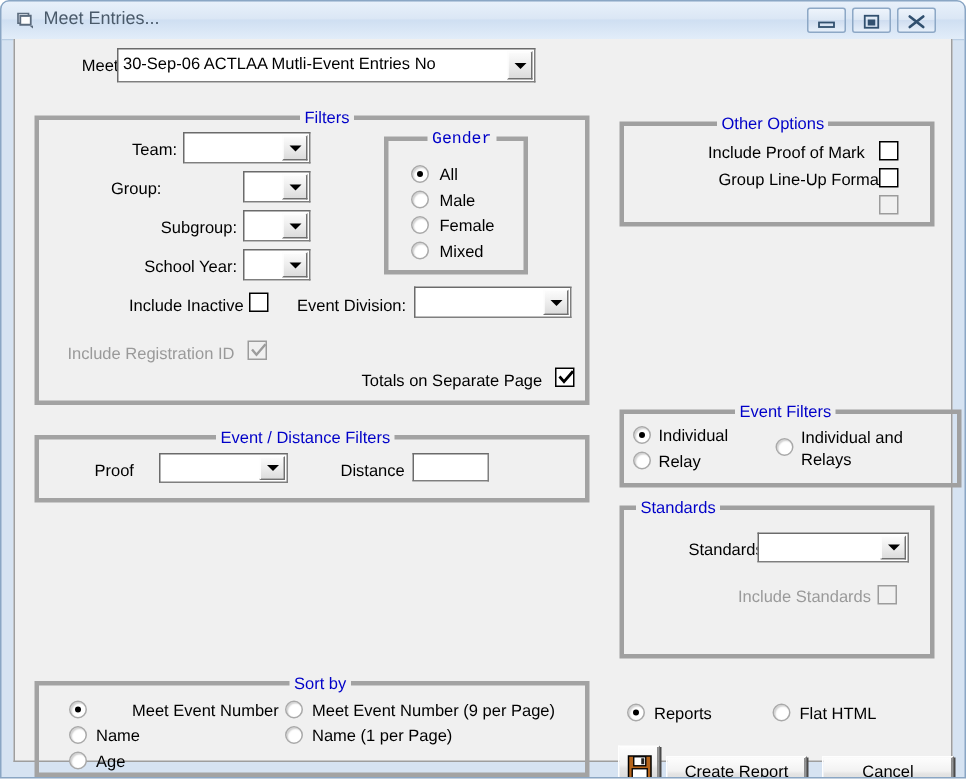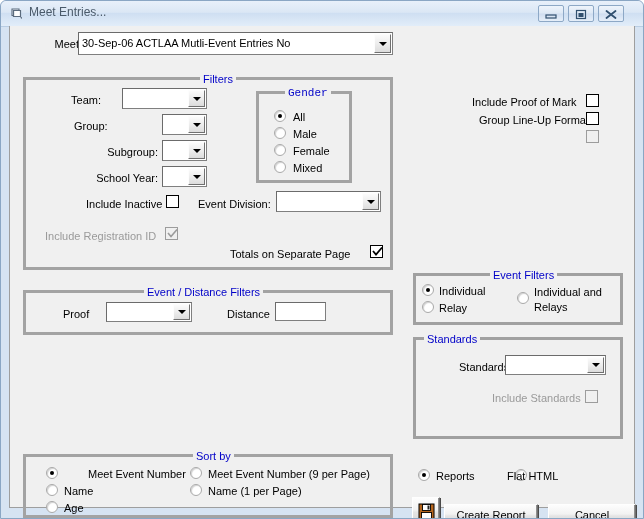--- a/index.html
+++ b/index.html
@@ -232,34 +232,34 @@
     <div class="winbtn" id="btn-close">
       <svg width="22" height="13" viewBox="0 0 22 13">
         <path d="M6.5 3 L15.5 10 M15.5 3 L6.5 10" stroke="#31506f" stroke-width="1.8" stroke-linecap="round"></path>
       </svg>
     </div>
   </div>
 
   <div id="client">
 
     <span class="lbl" style="left:36px; top:12px; width:36px; text-align:right;">Meet:</span>
-    <div class="combo" style="left:68px; top:6px; width:315px; height:23px;">
+    <div class="combo" style="left:68px; top:6px; width:279px; height:23px;">
       <span class="txt" style="top:4px;">30-Sep-06 ACTLAA Mutli-Event Entries No</span>
       <span class="arw">
           <i></i>
         </span>
     </div>
 
     <div class="group" style="left:13px; top:51px; width:370px; height:193px;">
       <span class="cap" style="left:174px;">Filters</span>
     </div>
 
     <span class="lbl" style="left:62px; top:18px; width:0;"></span>
 
-    <span class="lbl" style="left:44px; top:68px; width:64px; text-align:center;">Team:</span>
+    <span class="lbl" style="left:44px; top:68px; width:64px; text-align:right;">Team:</span>
     <div class="combo" style="left:112px; top:62px; width:85px; height:21px;">
       <span class="txt" style="top:3px;"></span>
       <span class="arw">
           <i></i>
         </span>
     </div>
 
     <span class="lbl" style="left:64px; top:94px; width:84px; text-align:left;">Group:</span>
     <div class="combo" style="left:152px; top:88px; width:45px; height:21px;">
       <span class="txt" style="top:3px;"></span>
@@ -312,27 +312,30 @@
         </span>
     </div>
 
     <span class="lbl dim" style="left:35px; top:204px;">Include Registration ID</span>
     <div class="cb dim" style="left:155px; top:201px;">
       <svg class="chk" viewBox="0 0 11 11">
         <path d="M1 5 L4 8.5 L10 1.5" fill="none" stroke="#9c9c9c" stroke-width="1.6"></path>
       </svg>
     </div>
 
-    <span class="lbl" style="left:220px; top:222px;">Totals on Separate Page</span>
+    <span class="lbl" style="left:231px; top:222px;">Totals on Separate Page</span>
     <div class="cb" style="left:360px; top:219px;">
       <svg class="chk" viewBox="0 0 11 11">
         <path d="M1 5 L4 8.5 L10 1.5" fill="none" stroke="#000" stroke-width="1.8"></path>
       </svg>
     </div>
 
+    <div class="group gray" style="left:403px; top:55px; width:210px; height:70px;">
+      <span class="cap" style="left:62px;">Other Options</span>
+    </div>
     <span class="lbl" style="left:462px; top:70px;">Include Proof of Mark</span>
     <div class="cb" style="left:576px; top:68px;"></div>
 
     <span class="lbl" style="left:469px; top:88px;">Group Line-Up Format</span>
     <div class="cb" style="left:576px; top:86px;"></div>
 
     <div class="cb dim" style="left:576px; top:104px;"></div>
 
     <div class="group" style="left:13px; top:264px; width:370px; height:45px;">
       <span class="cap" style="left:118px;">Event / Distance Filters</span>
@@ -342,21 +345,21 @@
       <span class="txt" style="top:3px;"></span>
       <span class="arw">
           <i></i>
         </span>
     </div>
     <span class="lbl" style="left:217px; top:282px;">Distance</span>
     <div class="textbox" style="left:265px; top:276px; width:51px; height:19px;">
       <span class="txt" style="position:absolute;left:3px;top:3px;font-size:11px;"></span>
     </div>
 
-    <div class="group gray" style="left:403px; top:247px; width:210px; height:52px;">
+    <div class="group gray" style="left:403px; top:247px; width:228px; height:52px;">
       <span class="cap" style="left:74px;">Event Filters</span>
     </div>
     <div class="rd" style="left:412px; top:258px;">
       <span class="dot"></span>
     </div>
     <span class="lbl" style="left:429px; top:259px;">Individual</span>
 
     <div class="rd" style="left:412px; top:275px;"></div>
     <span class="lbl" style="left:429px; top:276px;">Relay</span>
 
@@ -395,21 +398,21 @@
 
     <div class="rd" style="left:180px; top:458px;"></div>
     <span class="lbl" style="left:198px; top:459px;">Name (1 per Page)</span>
 
     <div class="rd" style="left:408px; top:443px;">
       <span class="dot"></span>
     </div>
     <span class="lbl" style="left:426px; top:444px;">Reports</span>
 
     <div class="rd" style="left:505px; top:443px;"></div>
-    <span class="lbl" style="left:497px; top:444px;">Flat HTML</span>
+    <span class="lbl" style="left:523px; top:444px;">Flat HTML</span>
 
     <div class="pbtn" style="left:402px; top:471px; width:28px; height:28px;">
       <svg width="17" height="17" viewBox="0 0 17 17">
         <rect x="1" y="1" width="15" height="15" fill="#b5651d" stroke="#000" stroke-width="1"></rect>
         <rect x="4.5" y="1.5" width="8" height="6" fill="#ffffff" stroke="#000" stroke-width="0.9"></rect>
         <rect x="9.5" y="2.5" width="2" height="4" fill="#222222"></rect>
         <rect x="3.5" y="9.5" width="10" height="6.5" fill="#ffffff" stroke="#000" stroke-width="0.9"></rect>
       </svg>
     </div>
     <div class="pbtn" style="left:434px; top:478px; width:94px; height:22px;">

